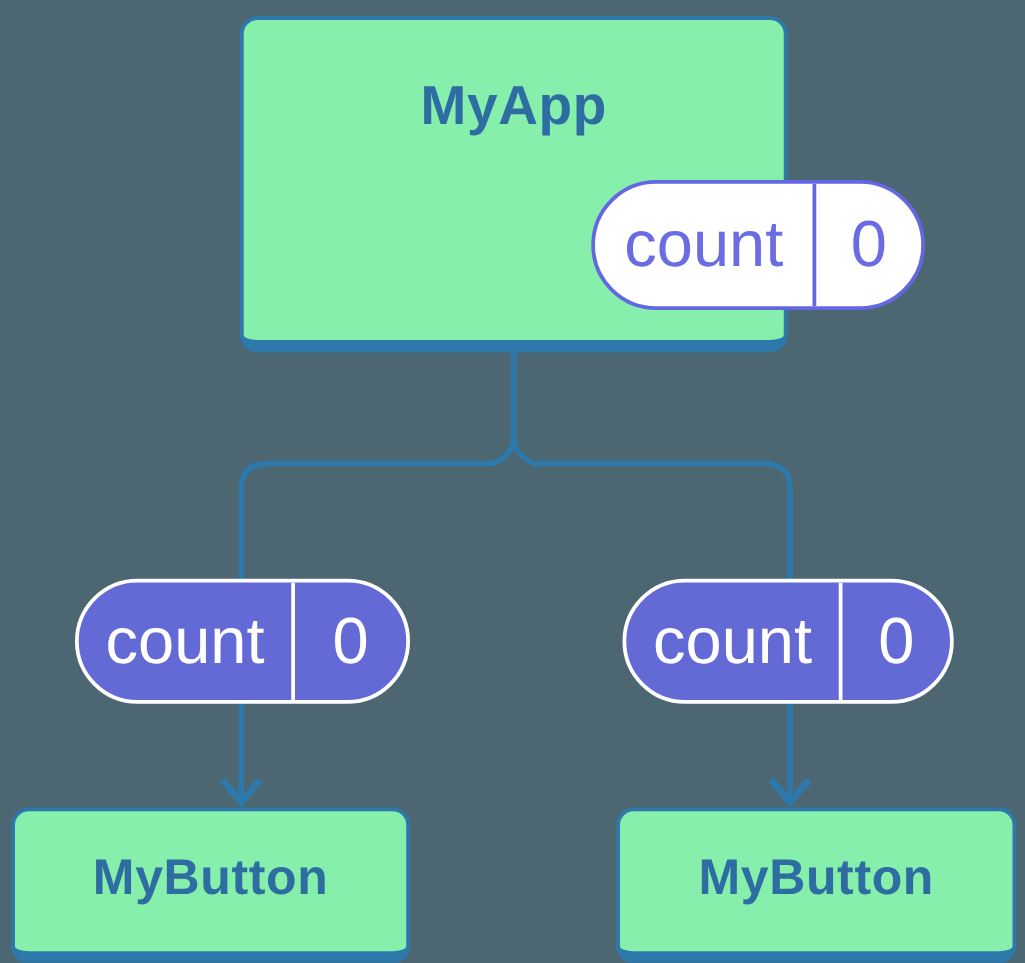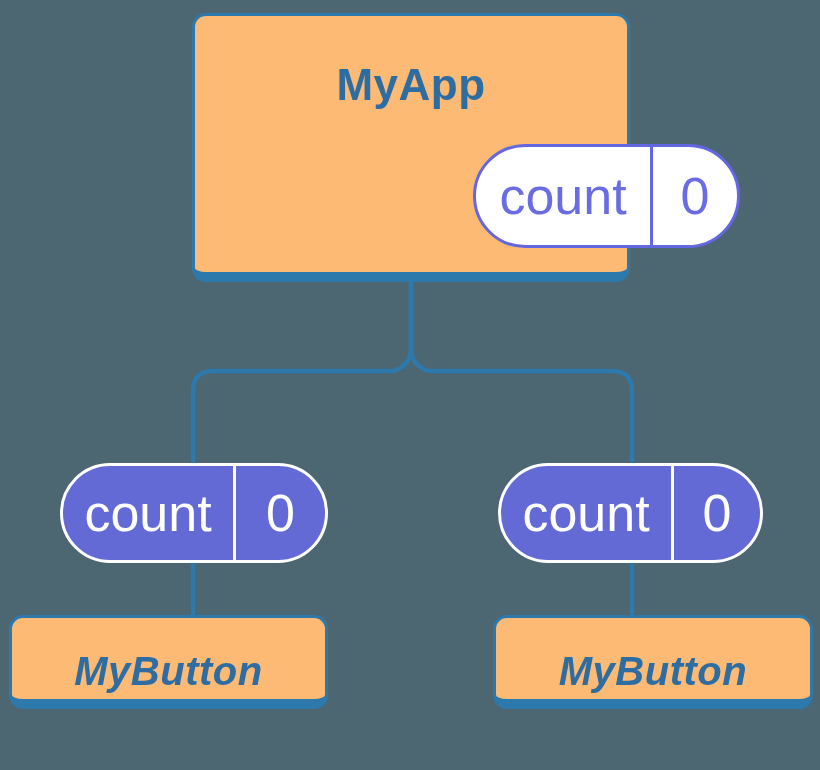--- a/index.html
+++ b/index.html
@@ -12,28 +12,28 @@
   }
   .stage { position: absolute; left: 0; top: 0; width: 820px; height: 770px; }
 
   svg.connectors { position: absolute; left: 0; top: 0; }
   svg.connectors path { stroke: #2e79ac; fill: none; }
   .branch { stroke-width: 4.5px; }
   .arrowhead { stroke-width: 5.5px; stroke-linejoin: miter; }
 
   .card {
     position: absolute;
-    background: #fdba74;
+    background: #86efac;
     border: 3px solid #2e79ac;
     border-bottom-width: 10px;
     border-radius: 14px;
     box-sizing: border-box;
   }
   .card-root  { left: 192px; top: 13px;  width: 438px; height: 269px; }
-  .card-child { top: 615px; height: 94px; font-style: italic; }
+  .card-child { top: 646px; height: 125px; }
   .card-child-left  { left: 9px;   width: 319px; }
   .card-child-right { left: 493px; width: 320px; }
 
   .card-title {
     position: absolute; left: 0; right: 0;
     text-align: center;
     color: #2d6da2;
     font-weight: 600;
     letter-spacing: 0.5px;
   }

